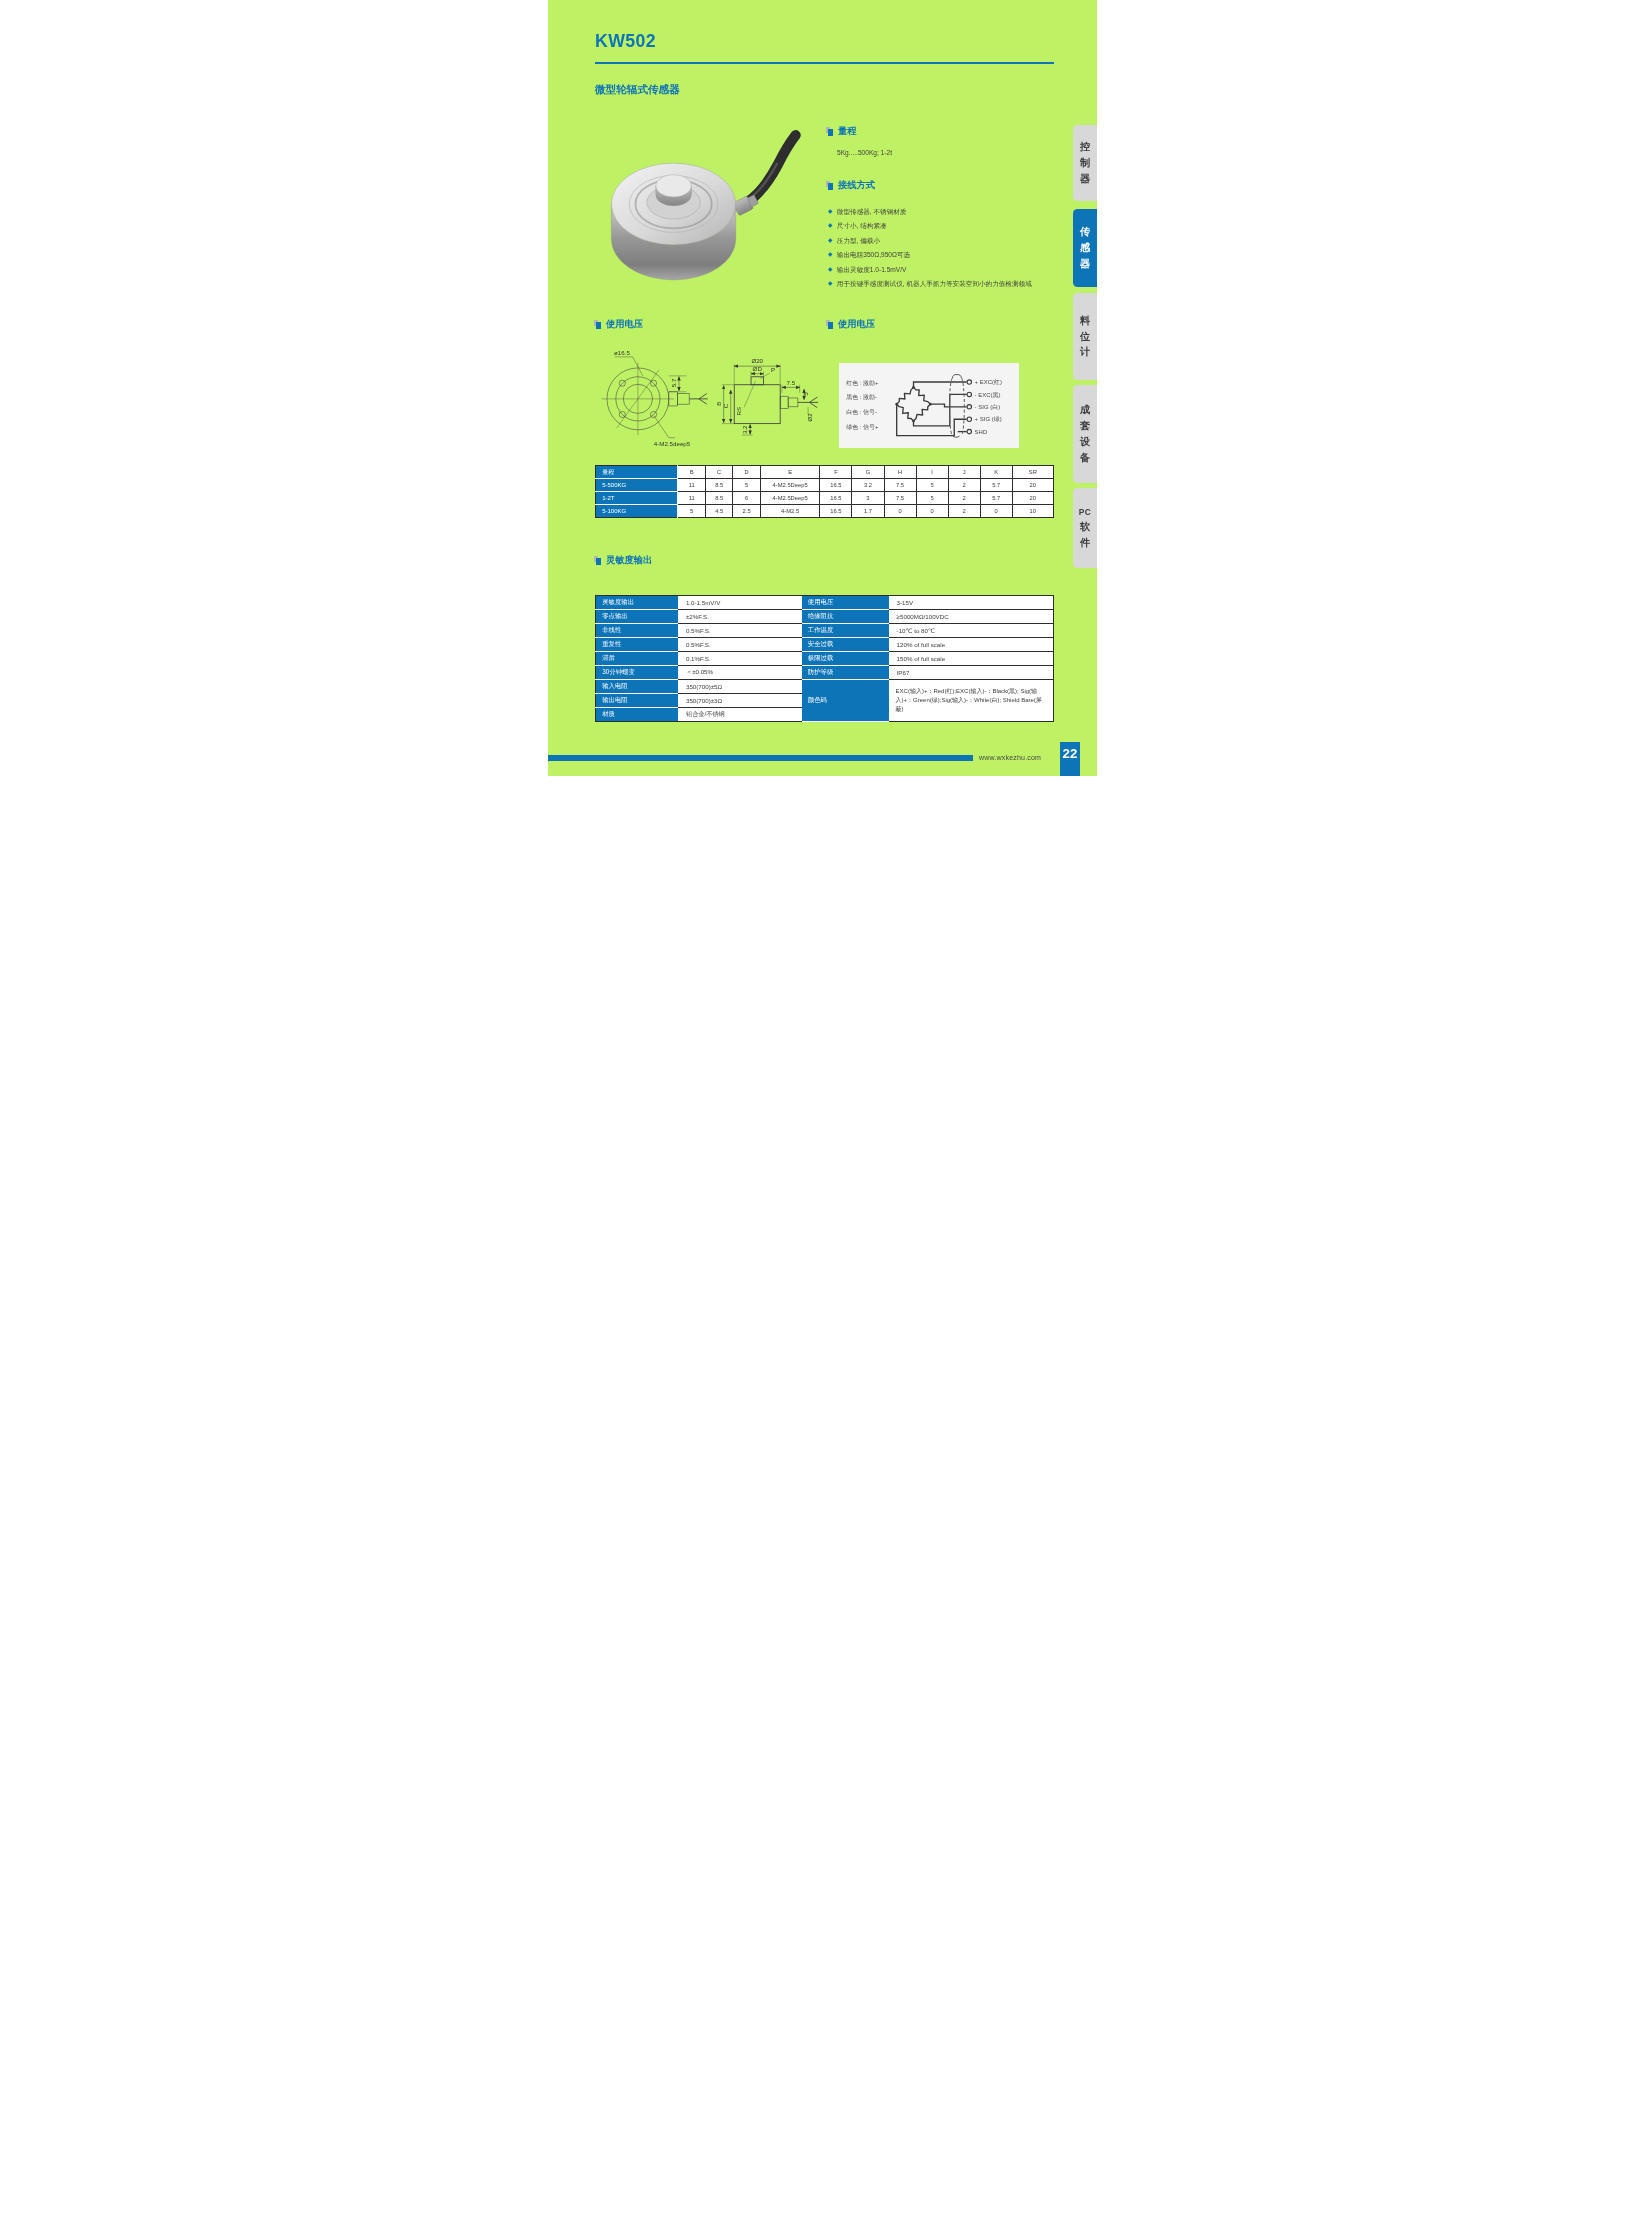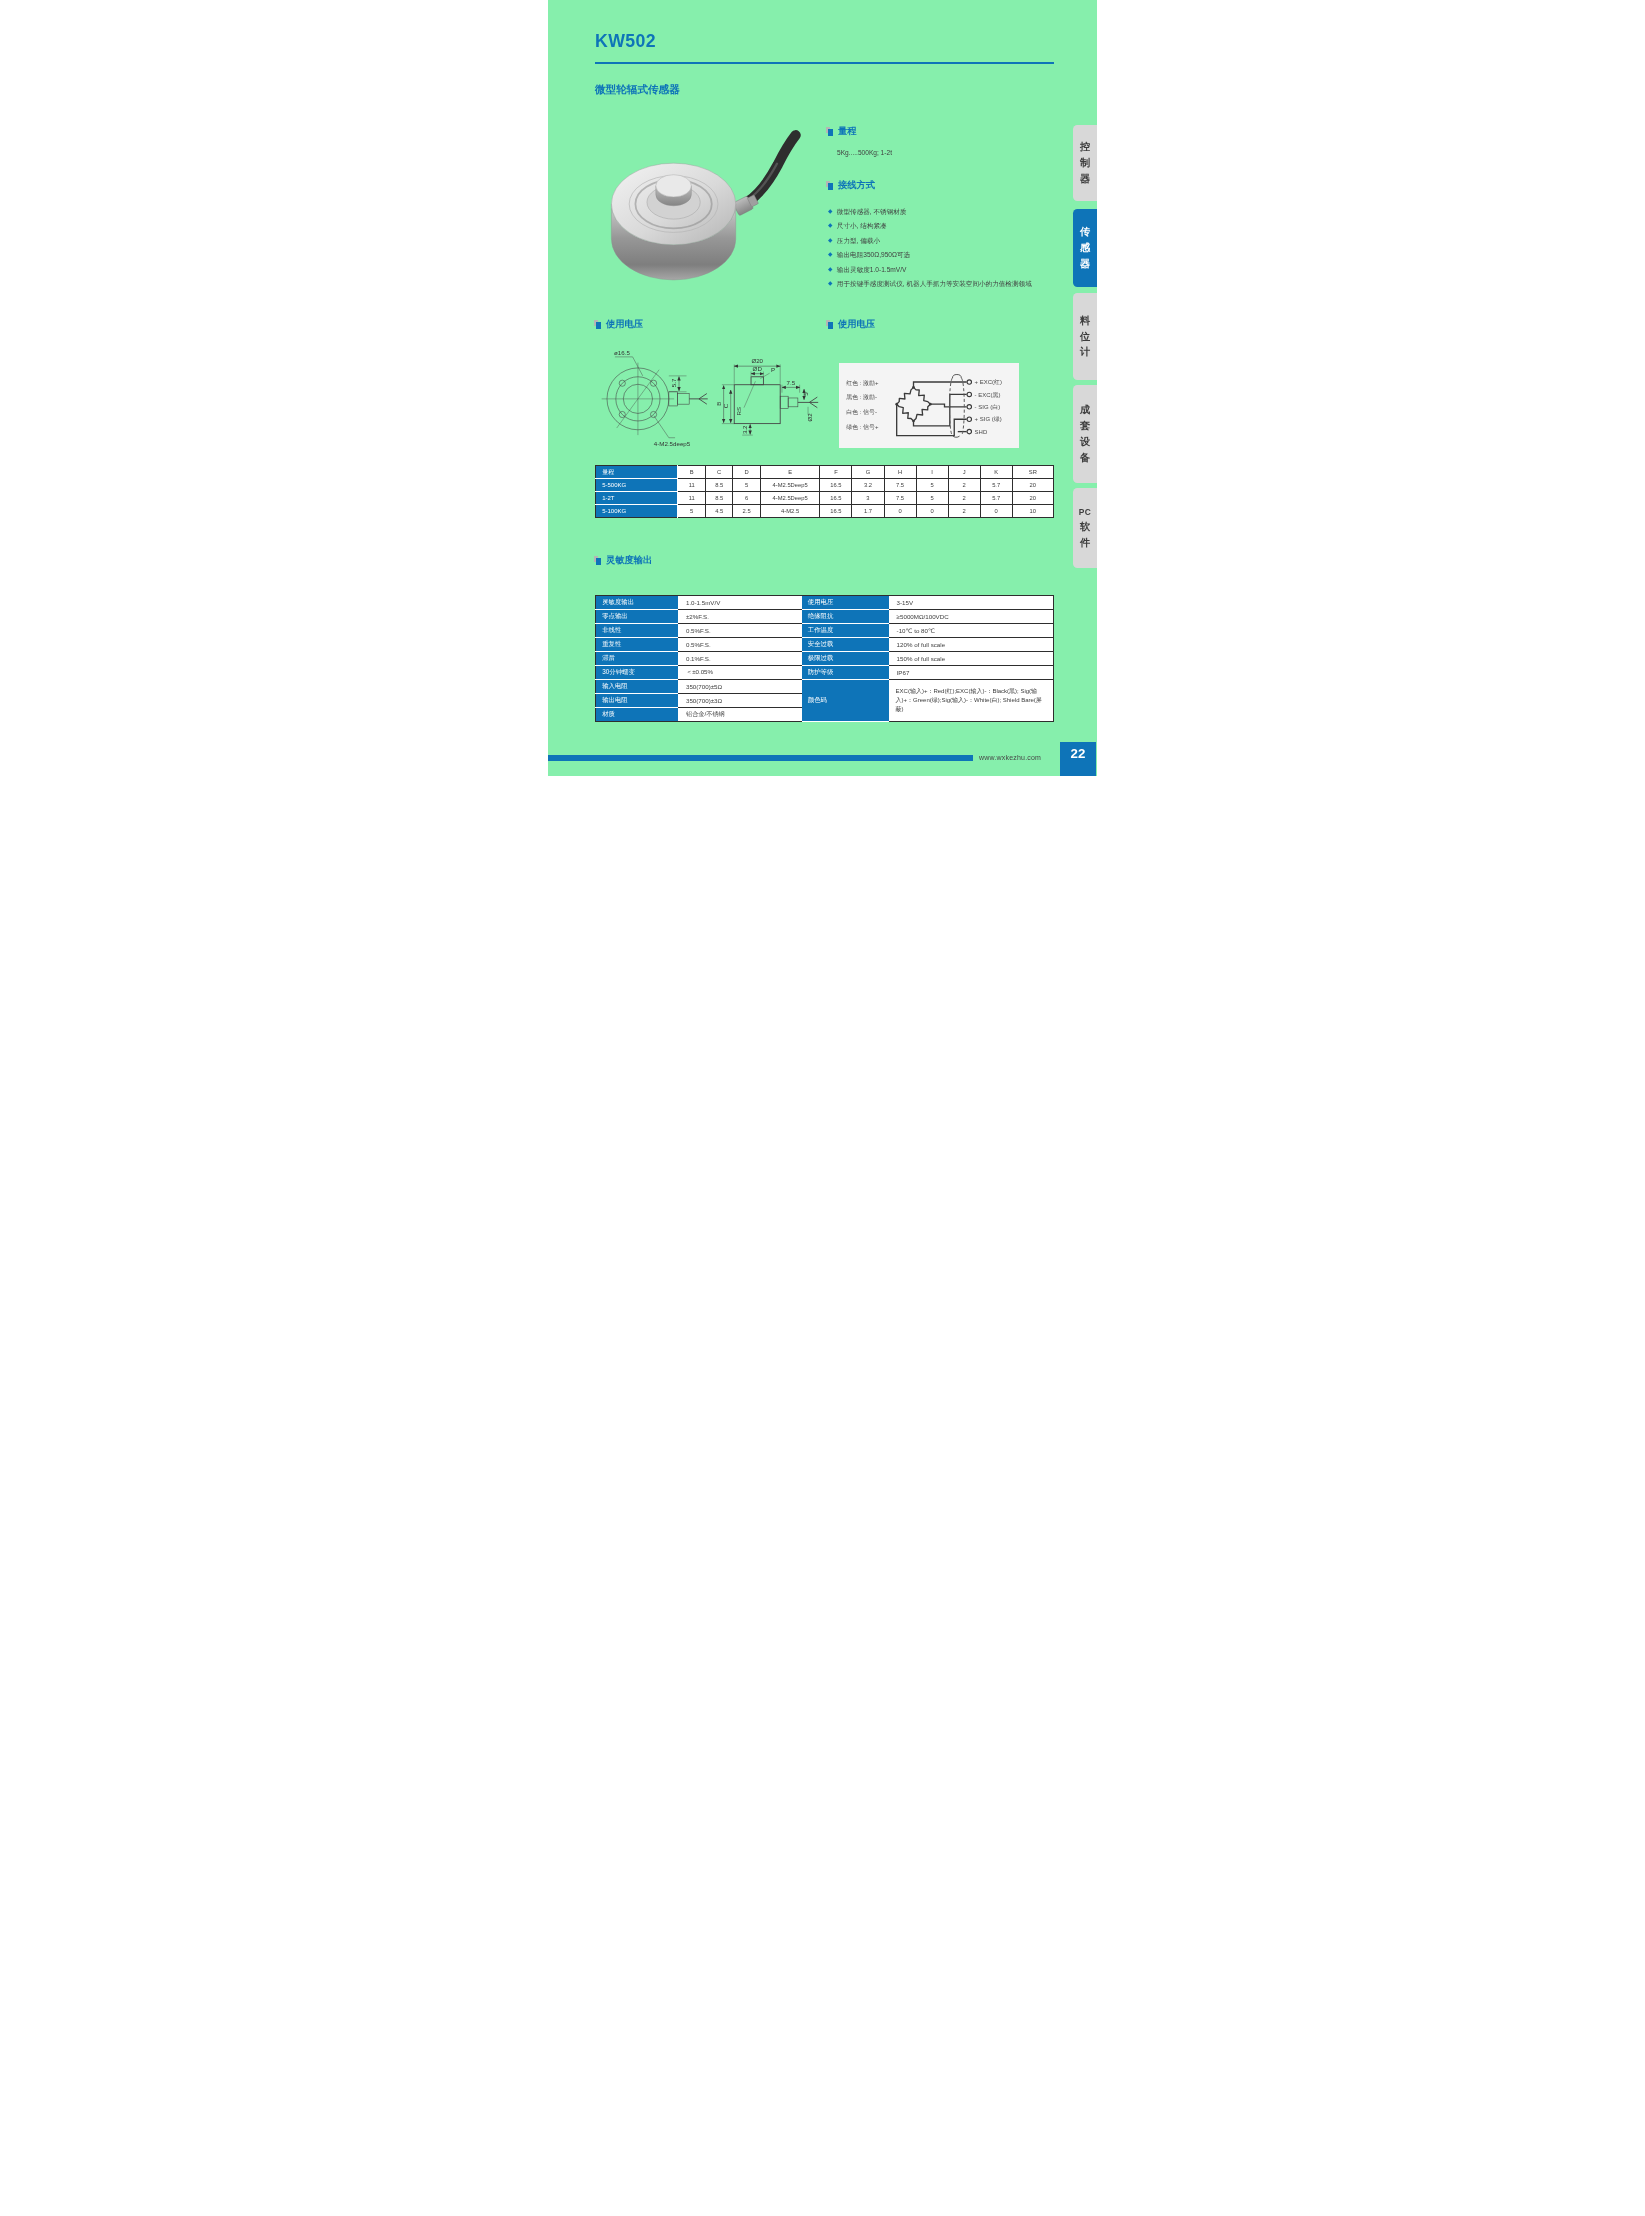--- a/index.html
+++ b/index.html
@@ -4,21 +4,21 @@
 <style>
   :root{
     --blue:#0e74b8;
     --dark:#333333;
     --tab-gray:#d8d8d8;
     --box-gray:#f4f4f4;
   }
   *{box-sizing:border-box;margin:0;padding:0}
   html,body{background:#ffffff}
   body{font-family:"Liberation Sans","DejaVu Sans",sans-serif;color:#3a3a3a}
-  .page{position:relative;width:549px;height:776px;background:#86efac;overflow:hidden;margin:0 auto}
+  .page{position:relative;width:549px;height:776px;background:#bef264;overflow:hidden;margin:0 auto}
 
   
   .model-title{position:absolute;left:47px;top:31px;font-size:17.7px;font-weight:bold;color:var(--blue);letter-spacing:0.4px}
   .title-rule{position:absolute;left:47px;top:62px;width:459px;height:2.2px;background:var(--blue)}
   .product-name{position:absolute;left:47px;top:83px;font-size:10.6px;font-weight:bold;color:var(--blue)}
 
   
   .sec-hdr{position:absolute;display:flex;align-items:center;gap:4.4px}
   .sec-icon{position:relative;width:7.5px;height:8.4px;flex:0 0 auto}
   .sec-icon::before{content:"";position:absolute;left:0;top:0;width:4.4px;height:5.8px;background:#b5b5b5}
@@ -63,21 +63,21 @@
        display:flex;flex-direction:column;align-items:center;justify-content:center;cursor:pointer}
   .tab-line{font-size:10.2px;line-height:1.55;font-weight:bold;color:#3d3d3d;text-align:center}
   .tab-line:empty{display:none}
   .tab.active{background:var(--blue)}
   .tab.active .tab-line{color:#fff}
   .tab .tab-line.latin{font-size:8.4px;letter-spacing:0.4px}
 
   
   .footer-bar{position:absolute;left:0;top:755px;width:425px;height:6.2px;background:var(--blue)}
   .footer-url{position:absolute;left:431px;top:754px;width:78px;font-size:7px;color:#474747;letter-spacing:0.2px;text-decoration:none}
-  .page-box{position:absolute;left:512px;top:742px;width:36px;height:34px;background:var(--blue)}
+  .page-box{position:absolute;left:512px;top:742px;width:20px;height:34px;background:var(--blue)}
   .page-num{font-size:13.3px;font-weight:bold;color:#fff;text-align:center;margin-top:3.5px}
 </style>
 </head>
 <body>
 
 <div class="page">
 
   <div class="model-title">KW502</div>
   <div class="title-rule"></div>
   <div class="product-name">微型轮辐式传感器</div>

